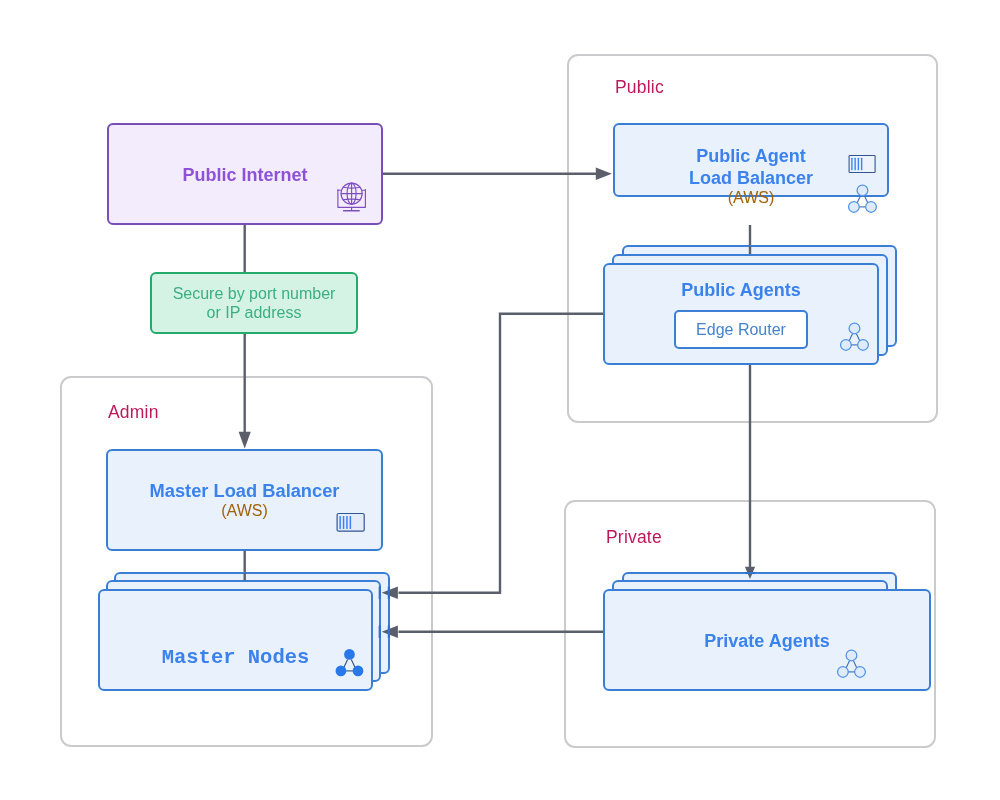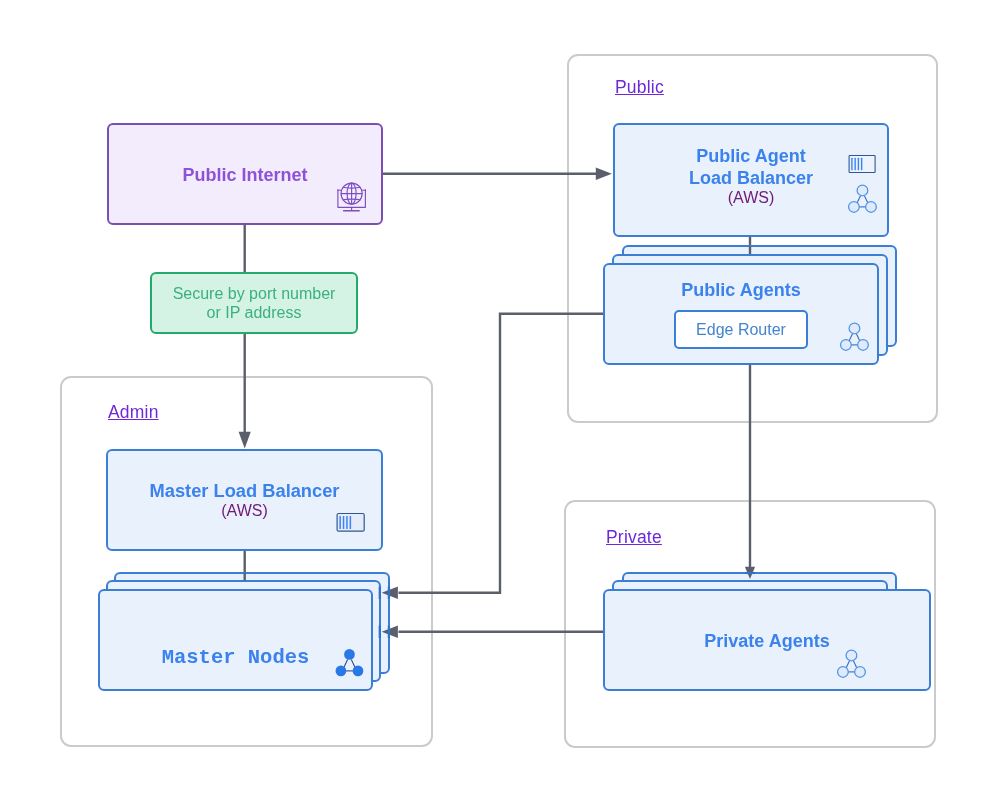--- a/index.html
+++ b/index.html
@@ -2,32 +2,32 @@
 <html><head>
 <meta charset="utf-8">
 <title>Network Architecture Diagram</title>
 <style>
   html,body{margin:0;padding:0;background:#ffffff;}
   body{width:1000px;height:800px;overflow:hidden;
        font-family:"Liberation Sans", sans-serif;}
   #canvas{position:relative;width:1000px;height:800px;background:#fff;}
 
   .grp{position:absolute;box-sizing:border-box;border:2px solid #cbcbcd;border-radius:11px;background:transparent;}
-  .grp-label{position:absolute;color:#6d28d9;font-size:17.5px;font-weight:400;letter-spacing:.2px;white-space:nowrap;text-decoration:underline;}
+  .grp-label{position:absolute;color:#be185d;font-size:17.5px;font-weight:400;letter-spacing:.2px;white-space:nowrap;}
 
   .node{position:absolute;box-sizing:border-box;border-radius:6px;}
   .blue{background:#e9f1fd;border:2.3px solid #3a7fd5;}
   .purple{background:#f3ecfc;border:2.6px solid #7a4fb5;}
   .green{background:#d5f3e4;border:2.4px solid #24aa6b;}
 
   .ttl{position:absolute;left:0;right:0;text-align:center;font-weight:bold;white-space:nowrap;}
   .sub{position:absolute;left:0;right:0;text-align:center;font-weight:400;white-space:nowrap;}
 
   .blue .ttl{color:#3b82ec;font-size:18px;}
-  .blue .sub{color:#701a75;font-size:16px;}
+  .blue .sub{color:#a16207;font-size:16px;}
   .purple .ttl{color:#8d52d8;font-size:18px;}
   .green .nt{color:#3ab080;font-size:16px;}
   .big .ttl{font-size:20.5px;}
 
   .greentext{position:absolute;left:0;right:0;text-align:center;line-height:21px;white-space:nowrap;}
 
   .badge{position:absolute;box-sizing:border-box;background:#ffffff;border:2.2px solid #3a7fd5;border-radius:5px;
          color:#4483cd;font-size:16px;display:flex;align-items:center;justify-content:center;white-space:nowrap;}
 
   .ic{position:absolute;}
@@ -80,21 +80,21 @@
         <path d="M18.6,3.1 L18.6,24.1"></path>
       </g>
     </svg>
   </div>
 
   <div class="node green" style="left:150px;top:272px;width:208px;height:62px;">
     <div class="greentext nt" style="top:9px;">Secure by port number</div>
     <div class="greentext nt" style="top:28px;">or IP address</div>
   </div>
 
-  <div class="node blue" style="left:613px;top:123px;width:276px;height:114px;">
+  <div class="node blue" style="left:613px;top:123px;width:276px;height:74px;">
     <div class="ttl" style="top:21px;">Public Agent</div>
     <div class="ttl" style="top:43px;">Load Balancer</div>
     <div class="sub" style="top:64px;">(AWS)</div>
     <svg class="ic" style="left:231px;top:28px;" width="32" height="22" viewBox="0 0 32 22">
       <rect x="3.1" y="2.5" width="26" height="17" rx="0.7" fill="#eef3fb" stroke="#2f5796" stroke-width="1.1"></rect>
       <g fill="#3b82f6">
         <rect x="5.2" y="4.7" width="1.4" height="12.6" rx="0.5"></rect>
         <rect x="8.45" y="4.7" width="1.4" height="12.6" rx="0.5"></rect>
         <rect x="11.7" y="4.7" width="1.4" height="12.6" rx="0.5"></rect>
         <rect x="14.95" y="4.7" width="1.4" height="12.6" rx="0.5"></rect>

